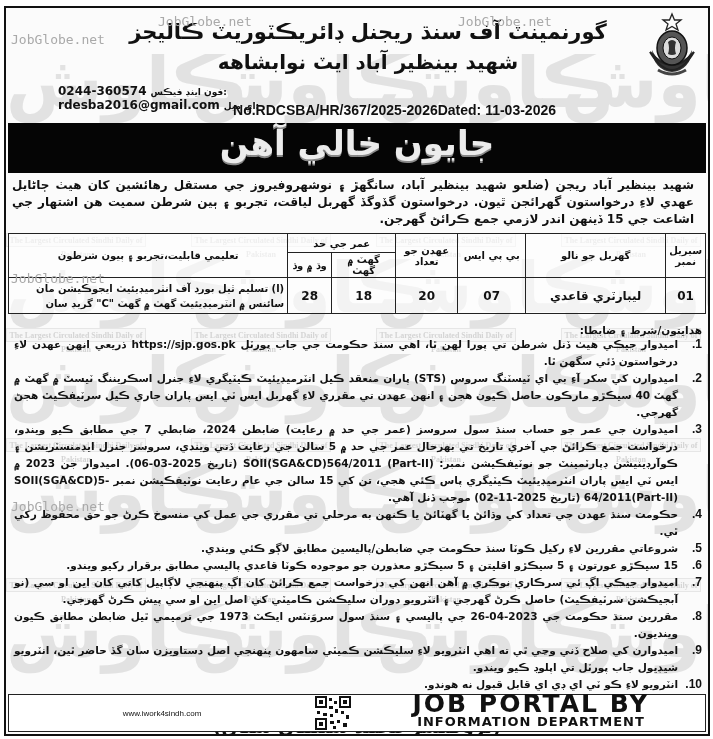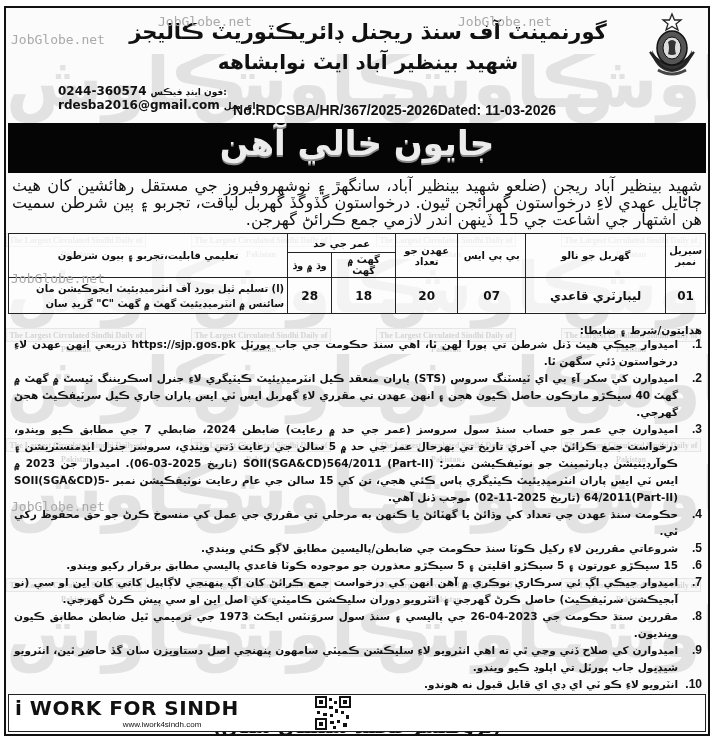--- a/index.html
+++ b/index.html
@@ -34,22 +34,22 @@
   .contact .lbl { font-size: 9px; font-weight: bold; margin: 0 4px; }
   .refline { position: absolute; left: 70px; top: 94px; width: 480px; display: flex;
              justify-content: flex-end; font-size: 14px; font-weight: bold;
              font-family: "Liberation Sans", sans-serif; }
 
   .banner { height: 50px; background: #050505; margin: 3px 2px 0 2px; display: flex;
             align-items: flex-start; justify-content: center; }
   .banner span { color: #ececec; font-size: 34px; font-weight: bold; direction: rtl;
                  text-shadow: 0 2px 0 #888; letter-spacing: 1px; }
 
-  .intro { direction: rtl; text-align: justify; font-size: 16px; font-weight: normal;
-           line-height: 17px; padding: 4px 6px 2px 6px; }
+  .intro { direction: rtl; text-align: justify; font-size: 12px; font-weight: bold;
+           line-height: 17px; padding: 4px 14px 2px 6px; }
 
   
   table.posts { width: 698px; margin: 3px 2px 0 2px; border-collapse: collapse; direction: rtl;
                 font-size: 10px; font-weight: bold; background: rgba(255,255,255,0.6); }
   table.posts td, table.posts th { border: 1.5px solid #222; text-align: center; padding: 1px 3px; }
   table.posts th { font-size: 10px; height: 19px; }
   table.posts td { height: 36px; font-size: 12px; }
   table.posts td.qual { text-align: right; font-size: 10px; line-height: 15px; margin-top: 20px; }
 
   .notes { direction: rtl; padding: 10px 6px 0 8px; font-size: 10.5px; font-weight: bold; }
@@ -215,21 +215,20 @@
 
     <div class="sign">
       <div>(پروفيسر محمد سليمان سيال)</div>
 
     </div>
 
   </div>
 
   <div class="footer">
     <div class="iwork">
-      <div class="big"><span>i</span> <span>WORK FOR SINDH</span></div>
       <div class="url">www.iwork4sindh.com</div>
     </div>
     <svg class="qr" viewBox="0 0 36 34">
       <rect x="0" y="0" width="36" height="34" fill="#fff"></rect>
       <rect x="1" y="1" width="10" height="10" fill="none" stroke="#111" stroke-width="2"></rect>
       <rect x="4" y="4" width="4" height="4" fill="#111"></rect>
       <rect x="25" y="1" width="10" height="10" fill="none" stroke="#111" stroke-width="2"></rect>
       <rect x="28" y="4" width="4" height="4" fill="#111"></rect>
       <rect x="1" y="23" width="10" height="10" fill="none" stroke="#111" stroke-width="2"></rect>
       <rect x="4" y="26" width="4" height="4" fill="#111"></rect>
@@ -240,14 +239,18 @@
       <rect x="2" y="15" width="3" height="3" fill="#111"></rect>
         <rect x="8" y="17" width="4" height="3" fill="#111"></rect>
       <rect x="15" y="18" width="3" height="3" fill="#111"></rect>
         <rect x="26" y="15" width="3" height="3" fill="#111"></rect>
       <rect x="31" y="19" width="3" height="4" fill="#111"></rect>
         <rect x="15" y="25" width="4" height="3" fill="#111"></rect>
       <rect x="22" y="24" width="3" height="3" fill="#111"></rect>
         <rect x="28" y="27" width="4" height="4" fill="#111"></rect>
       <rect x="18" y="30" width="3" height="3" fill="#111"></rect>
     </svg>
+    <div class="portal">
+      <div class="p1">JOB PORTAL BY</div>
+      <div class="p2">INFORMATION DEPARTMENT</div>
+    </div>
   </div>
 </div>
 
 </body></html>

